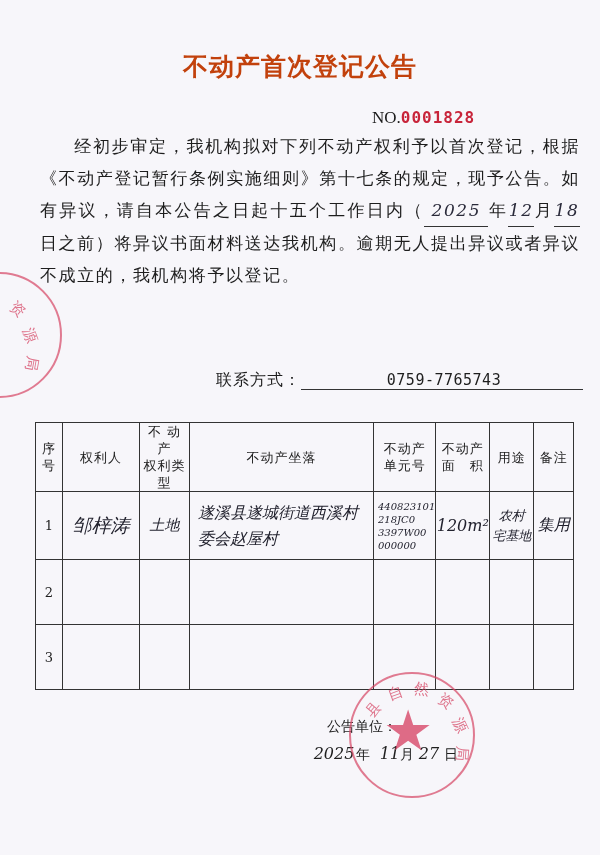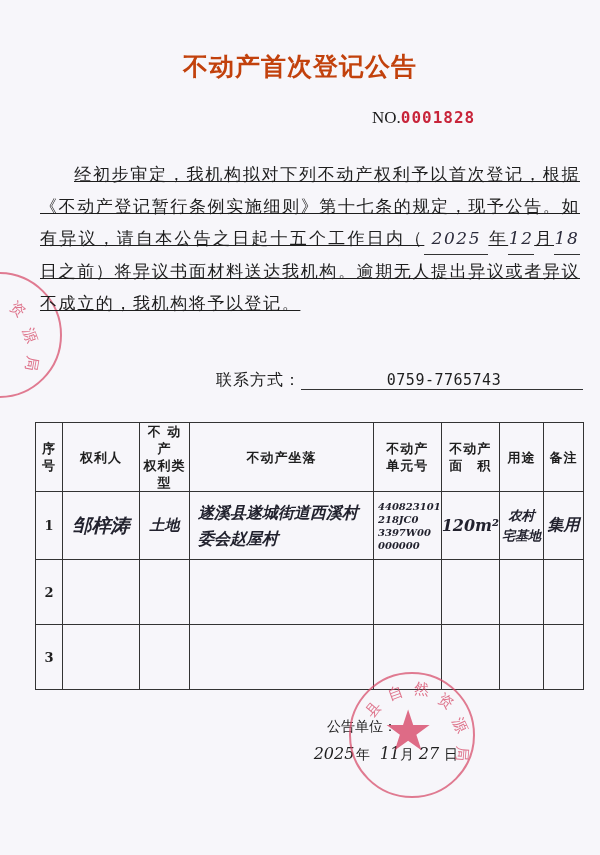--- a/index.html
+++ b/index.html
@@ -19,24 +19,23 @@
     .serial {
       position: absolute; left: 372px; top: 108px;
       font-size: 17px; font-family: "Liberation Serif", serif;
       color: #1a1a1a;
     }
     .serial .num {
       color: #c8243a; font-family: "DejaVu Sans Mono", monospace;
       font-weight: bold; font-size: 16px; letter-spacing: 1px;
     }
     .para {
-      position: absolute; left: 40px; top: 158px; width: 540px;
+      position: absolute; left: 40px; top: 130px; width: 540px;
       font-size: 17px; line-height: 32px; letter-spacing: 1.6px;
       text-align: justify;
-      text-decoration: underline;
     }
     .para .indent { display: inline-block; width: 34px; }
     .hand {
       font-family: "DejaVu Serif", serif; font-style: italic;
       color: #2a2a3a; border-bottom: 1px solid #333;
       display: inline-block; text-align: center;
     }
     .hand.y { width: 64px; }
     .hand.m { width: 26px; }
     .hand.d { width: 26px; }
@@ -55,21 +54,21 @@
     .addr-row .fill { width: 282px; font-family: "DejaVu Serif", serif; }
     .contact-row .fill { width: 282px; font-size: 15px; letter-spacing: 0.5px; }
 
     table.grid {
       position: absolute; left: 35px; top: 422px;
       border-collapse: collapse; table-layout: fixed;
       font-size: 13px;
     }
     table.grid td, table.grid th {
       border: 1.3px solid #333; text-align: center; vertical-align: middle;
-      font-weight: bold; overflow: hidden;
+      font-weight: normal; overflow: hidden;
     }
     table.grid th { height: 44px; line-height: 17px; letter-spacing: 1px; font-size: 13px; }
     .row1 td { height: 68px; }
     .rowN td { height: 65px; }
     .hw {
       font-family: "DejaVu Serif", serif; font-style: italic;
       color: #22222e;
     }
     .hw.name { font-size: 19px; }
     .hw.type { font-size: 15px; }

